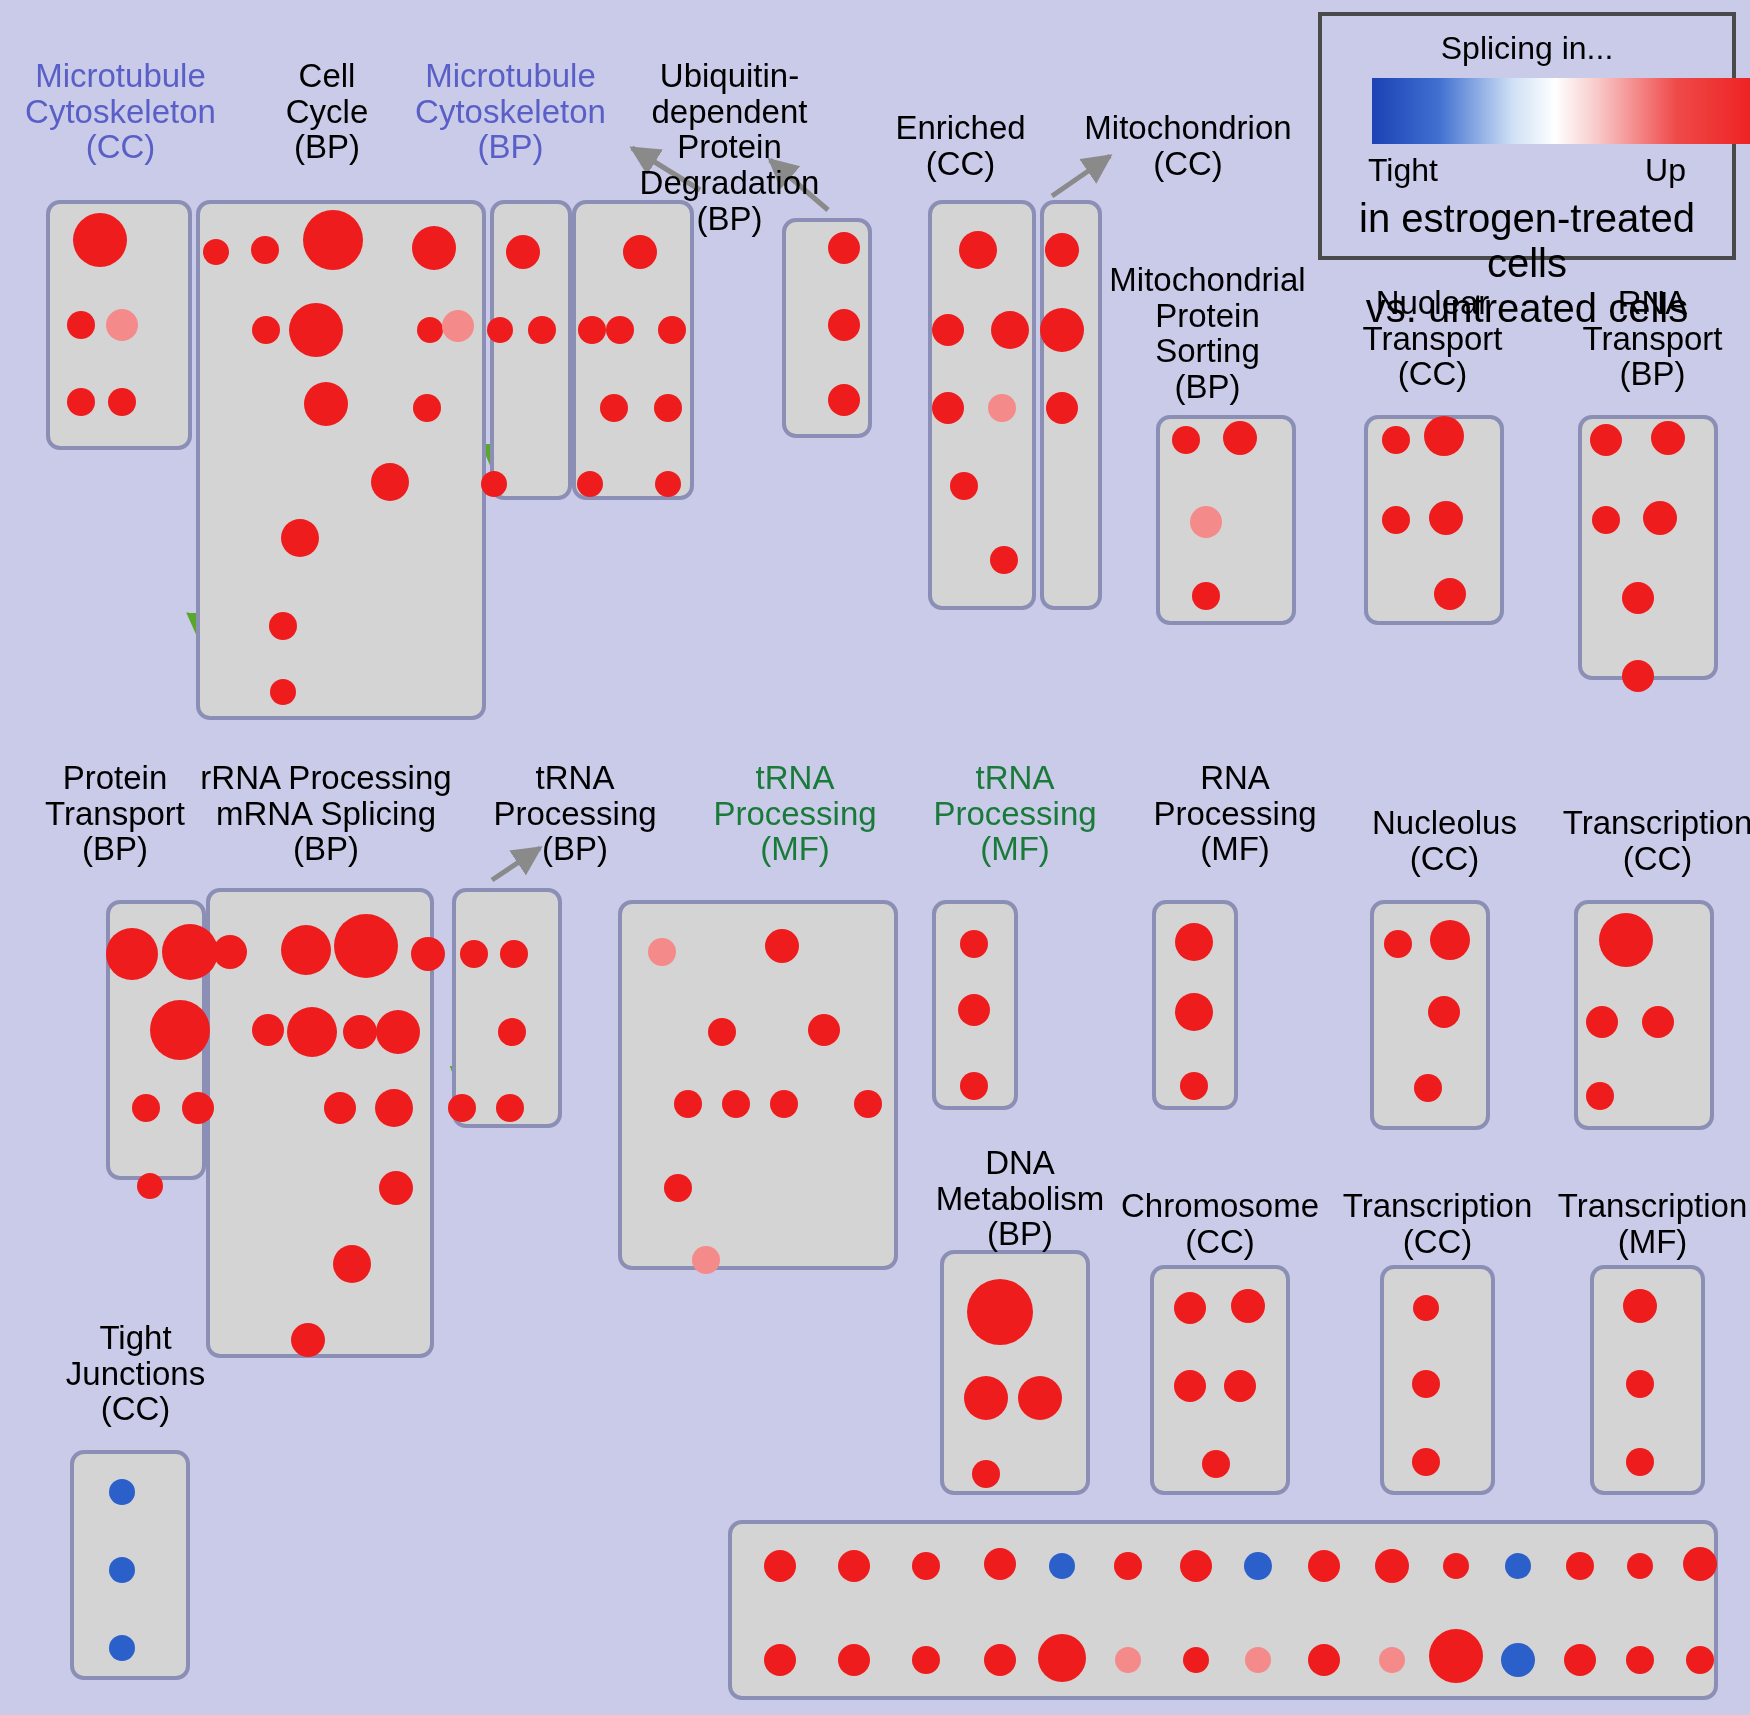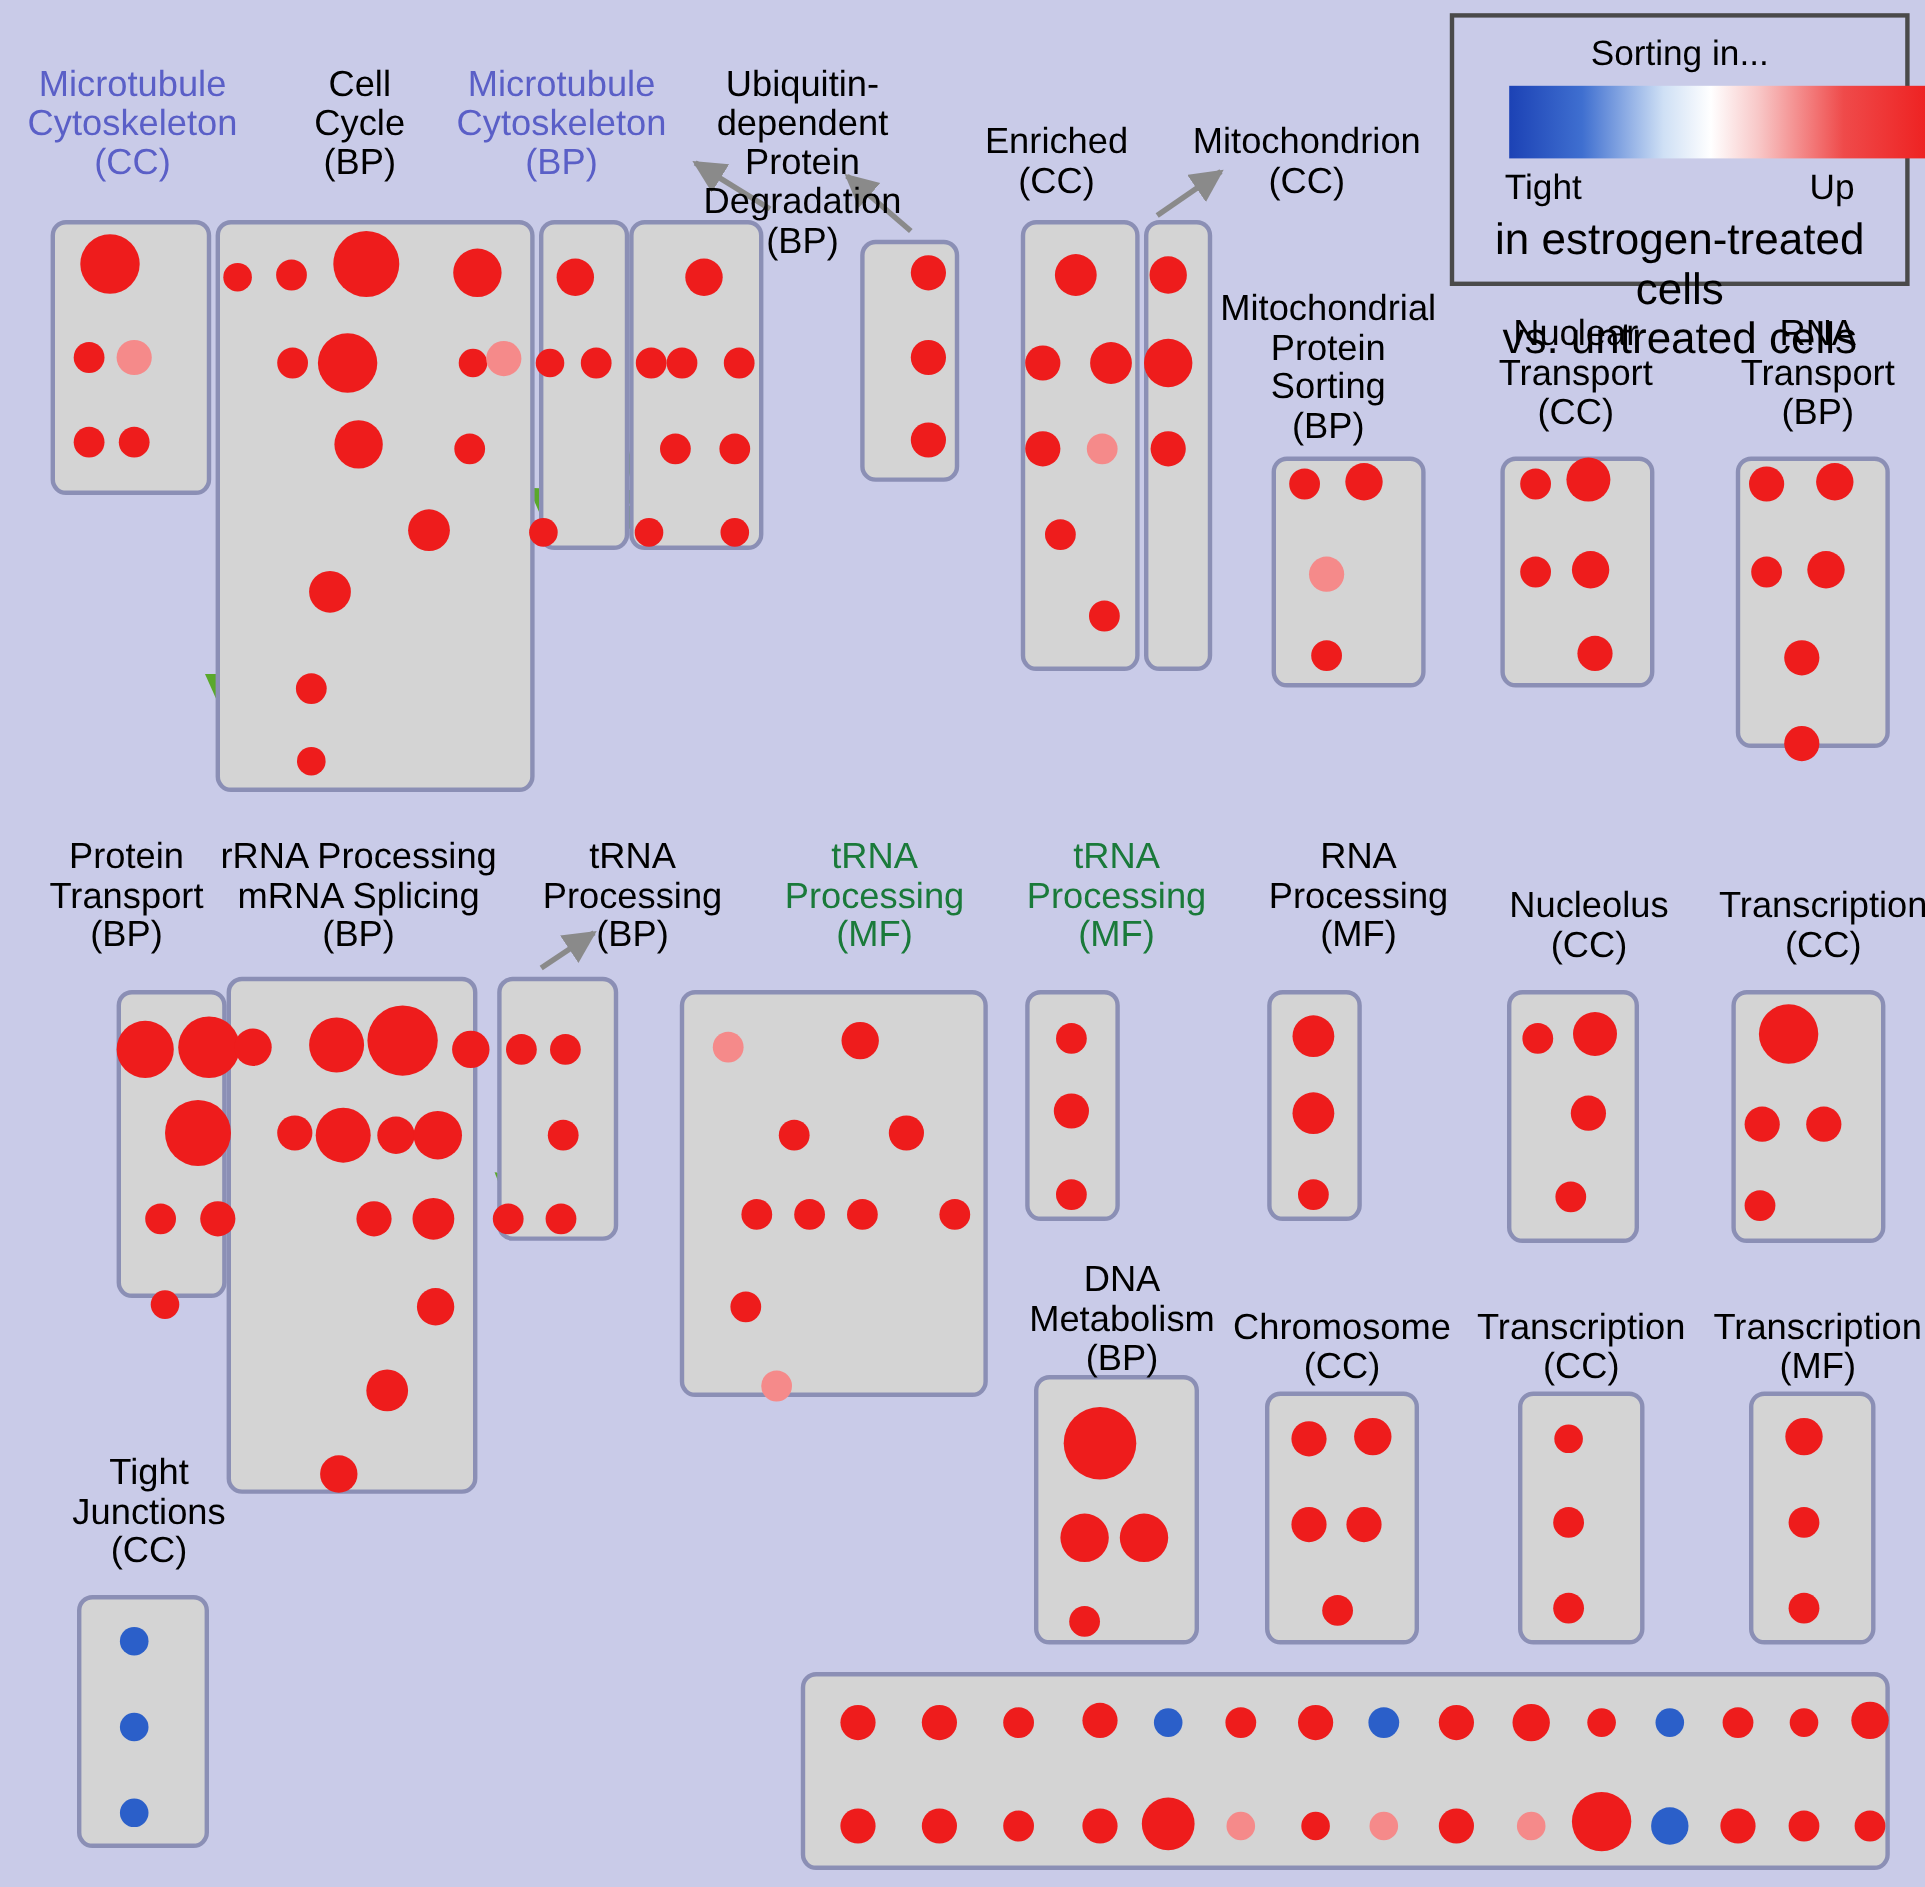--- a/index.html
+++ b/index.html
@@ -445,20 +445,20 @@
 (CC)</div>
       <div class="lbl" style="left: 1545px; top: 1188px; width: 215px;">Transcription
 (MF)</div>
       <div class="lbl" style="left: 48px; top: 1320px; width: 175px;">Tight
 Junctions
 (CC)</div>
     </div>
 
 
   <div class="legend" style="left:1318px; top:12px; width:418px; height:248px;">
-    <div class="legend-title">Sorting in...</div>
+    <div class="legend-title">Splicing in...</div>
     <div class="legend-bar"></div>
     <div class="legend-down">Tight</div>
     <div class="legend-up">Up</div>
     <div class="legend-sub">in estrogen-treated cells
 vs. untreated cells</div>
   </div>
 </div>
 
 </body></html>

